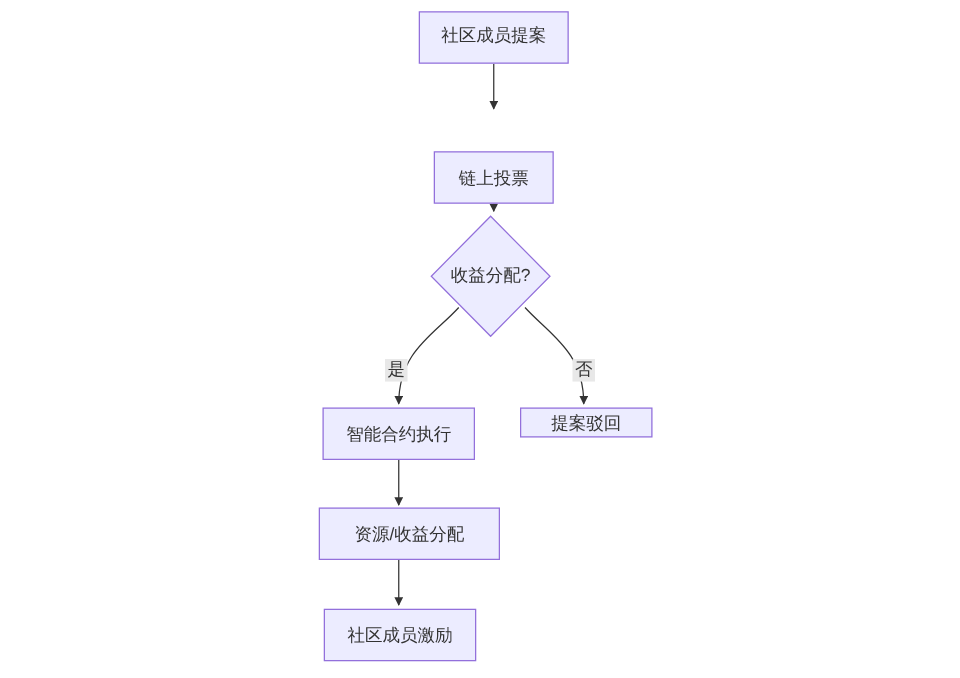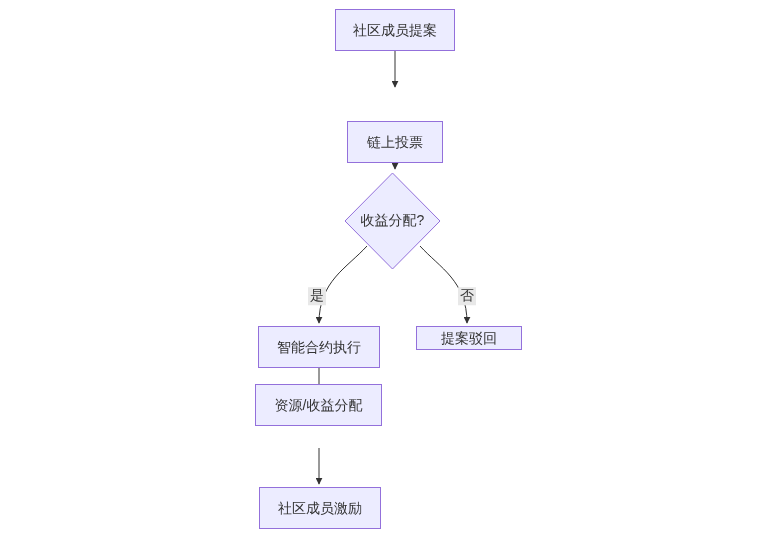--- a/index.html
+++ b/index.html
@@ -80,21 +80,21 @@
       </marker>
     </defs>
     <path class="edge-path" d="M395,51 L395,87" marker-end="url(#arrowhead)"></path>
     <path class="edge-path" d="M395,132 L395,169" marker-end="url(#arrowhead)"></path>
     <path class="edge-path" d="M367,246 C347,268 319,281 319,323" marker-end="url(#arrowhead)"></path>
     <path class="edge-path" d="M420,246 C440,268 467,281 467,323" marker-end="url(#arrowhead)"></path>
     <path class="edge-path" d="M319,368 L319,404" marker-end="url(#arrowhead)"></path>
     <path class="edge-path" d="M319,448 L319,484" marker-end="url(#arrowhead)"></path>
   </svg>
 
-  <div class="node-rect" style="left:335px; top:9px; width:120px; height:42px;">
+  <div class="node-rect" style="left:335px; top:9px; width:120px; height:42px;font-family:Liberation Mono, monospace;">
     <span>社区成员提案</span>
   </div>
 
   <div class="node-rect" style="left:347px; top:90px; width:96px; height:42px;margin-top:31px;">
     <span>链上投票</span>
   </div>
 
   <div class="node-diamond" style="left:344px; top:172px; width:97px; height:98px;">
     <svg width="97" height="98" viewBox="0 0 97 98">
       <polygon points="48.5,1 96,49 48.5,97 1,49" fill="#ECECFF" stroke="#9370DB" stroke-width="1"></polygon>
@@ -107,21 +107,21 @@
   <div class="edge-label" style="left:467px; top:296px;">否</div>
 
   <div class="node-rect" style="left:258px; top:326px; width:122px; height:42px;">
     <span>智能合约执行</span>
   </div>
 
   <div class="node-rect" style="left:416px; top:326px; width:106px; height:24px;">
     <span>提案驳回</span>
   </div>
 
-  <div class="node-rect" style="left:255px; top:384px; width:127px; height:42px;text-align:right;">
+  <div class="node-rect" style="left:255px; top:406px; width:145px; height:42px;text-align:right;">
     <span>资源/收益分配</span>
   </div>
 
   <div class="node-rect" style="left:259px; top:487px; width:122px; height:42px;">
     <span>社区成员激励</span>
   </div>
 
 </div>
 
 </body></html>

